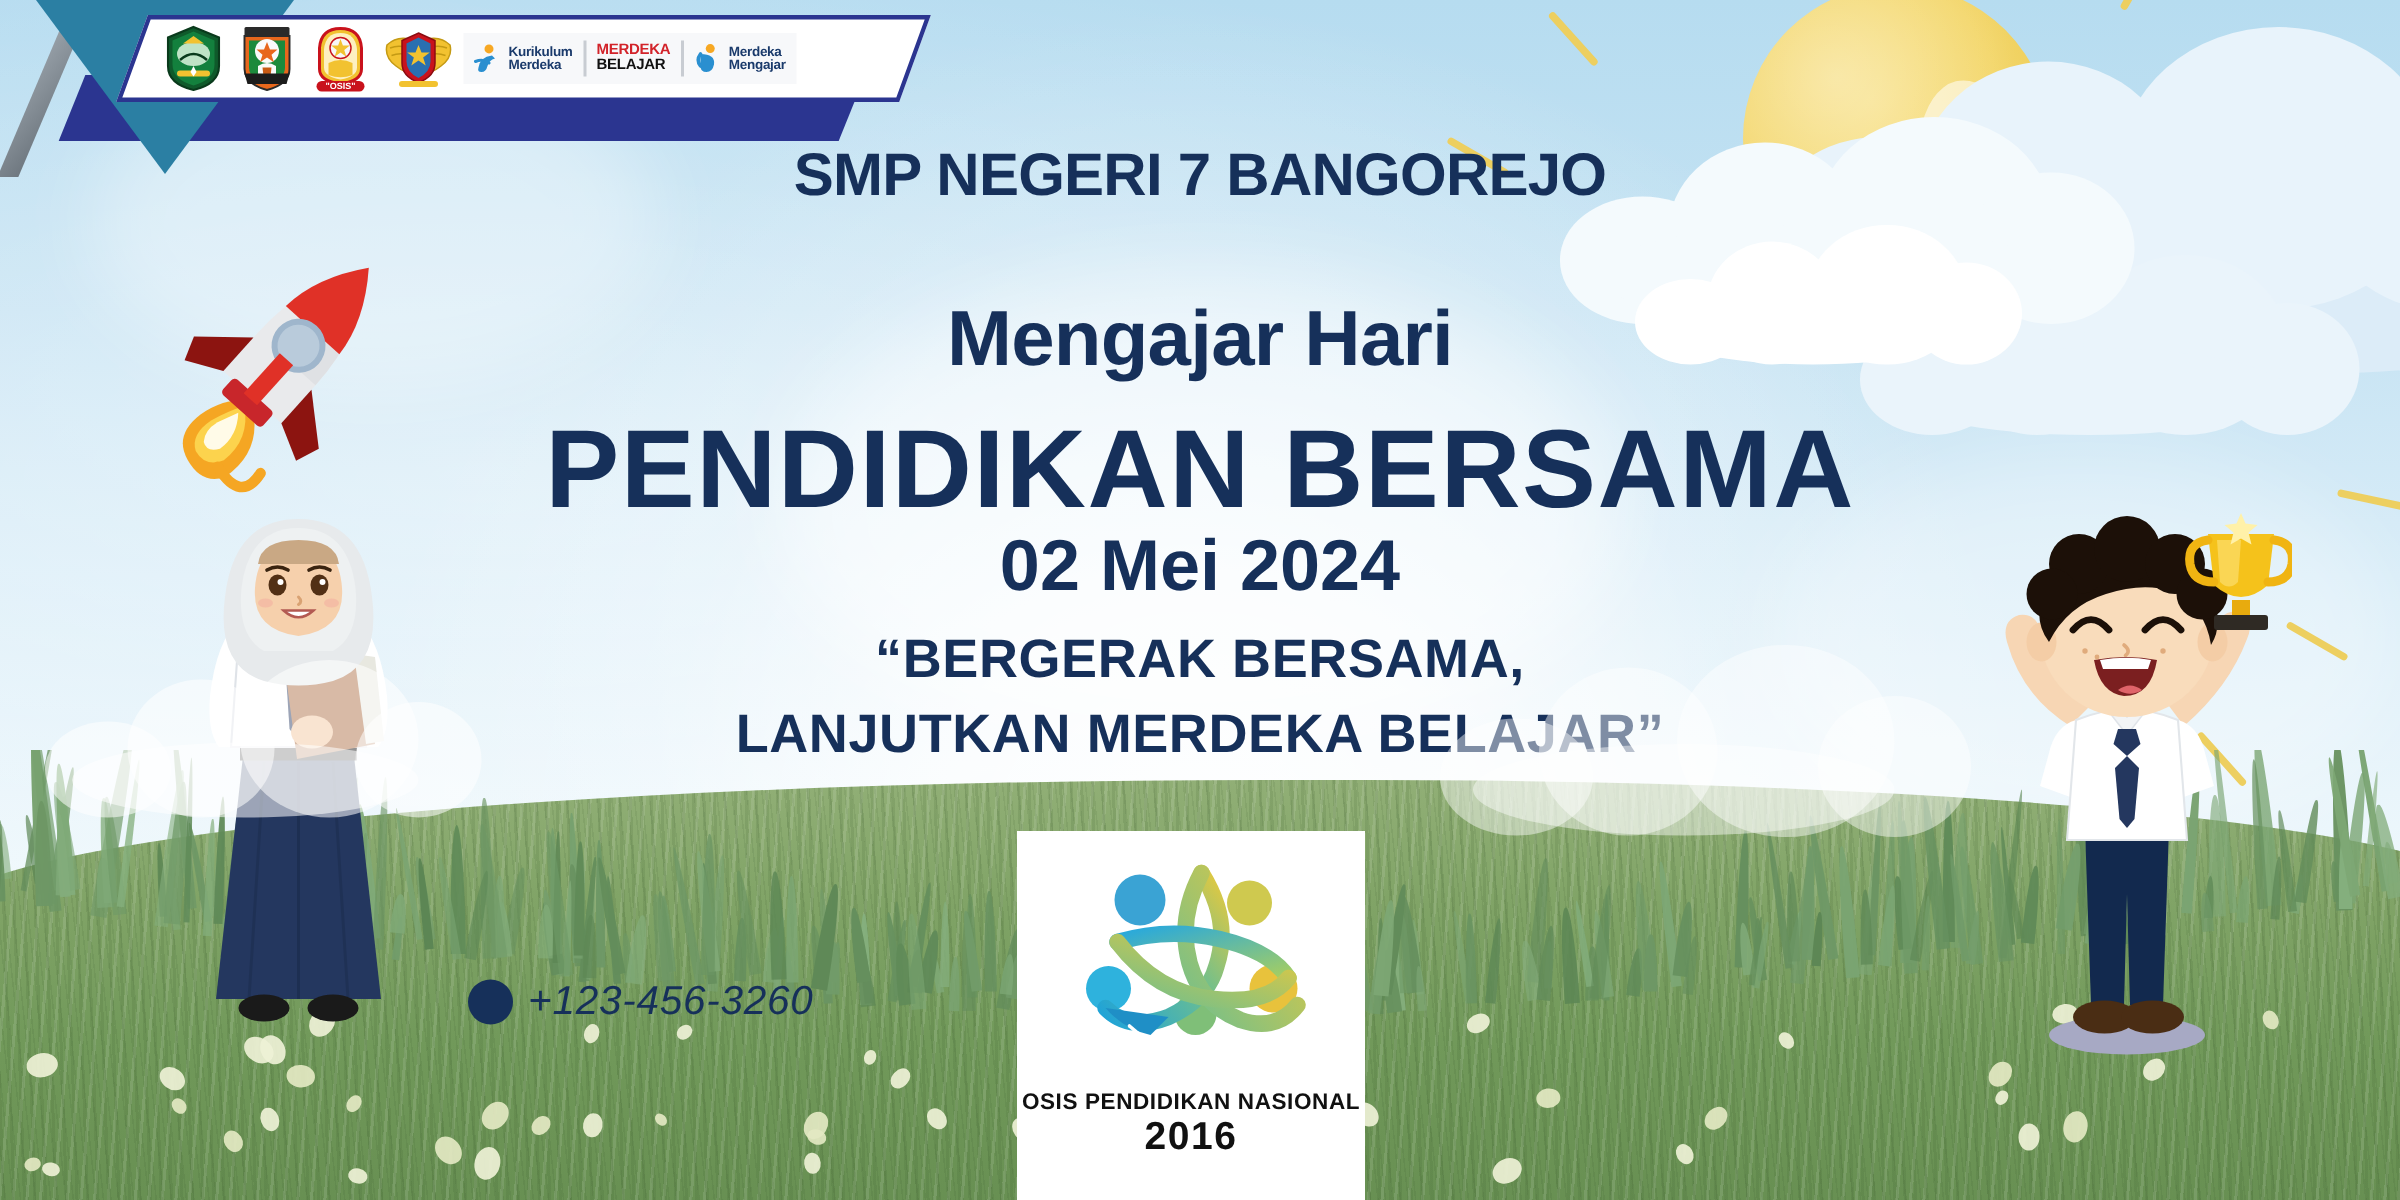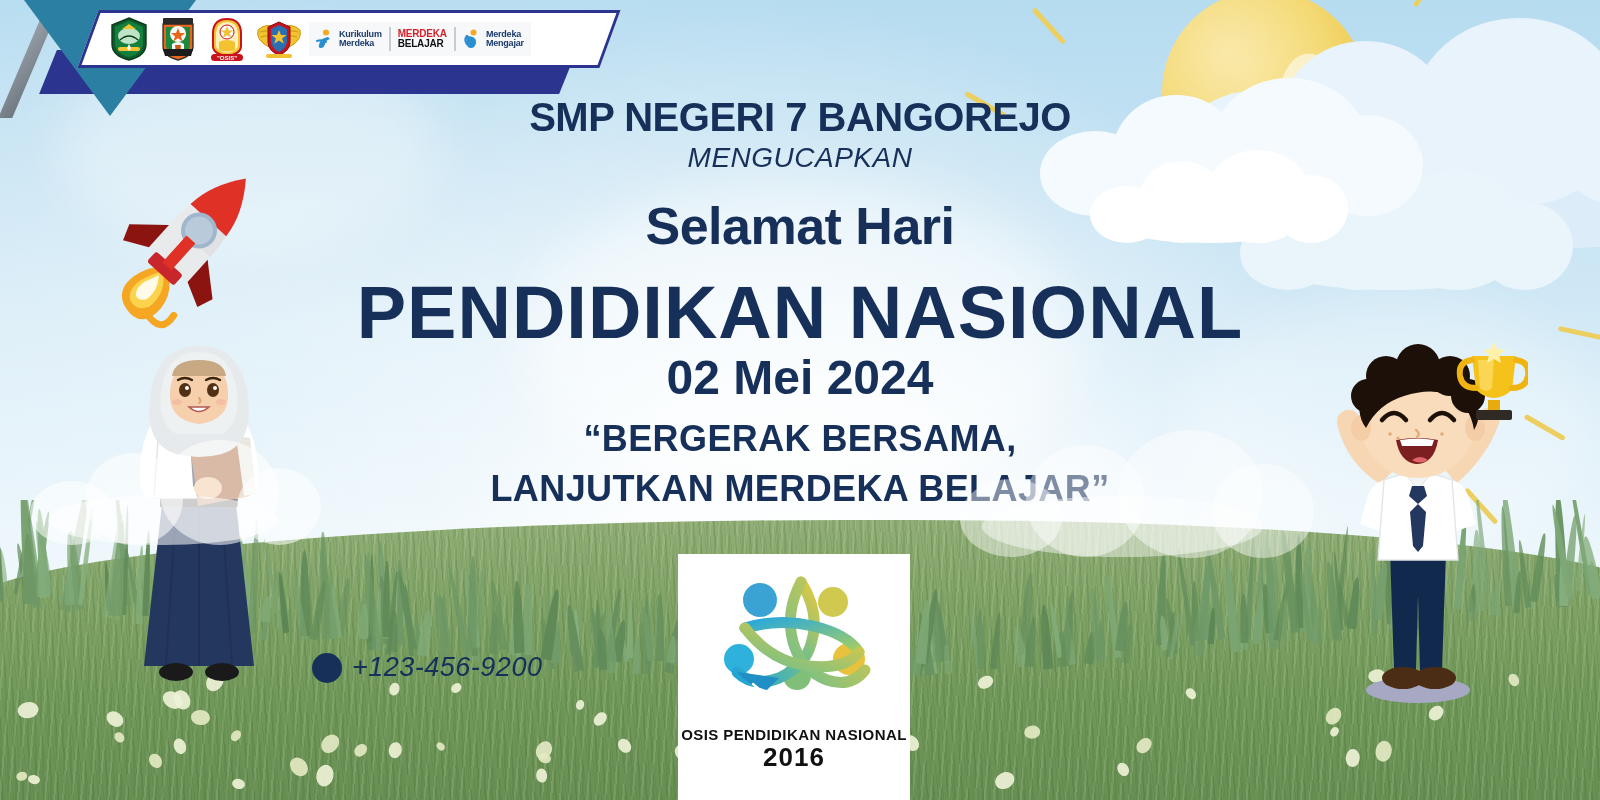--- a/index.html
+++ b/index.html
@@ -755,23 +755,22 @@
           <div>Mengajar</div>
         </div>
       </div>
 
     </div>
   </div>
 </div>
 
 <div id="text-block">
   <div id="school-name" class="navy">SMP NEGERI 7 BANGOREJO</div>
-  <div id="mengucapkan" class="navy">MENGUCAPKAN</div>
-  <div id="selamat" class="navy">Selamat Hari</div>
-  <div id="headline" class="navy">PENDIDIKAN NASIONAL</div>
+  <div id="selamat" class="navy">Mengajar Hari</div>
+  <div id="headline" class="navy">PENDIDIKAN BERSAMA</div>
   <div id="date-line" class="navy">02 Mei 2024</div>
   <div id="quote-2" class="navy">LANJUTKAN MERDEKA BELAJAR”</div>
   <div id="quote-1" class="navy">“BERGERAK BERSAMA,</div>
 </div>
 
 <div id="hardiknas">
   <svg id="hk-mark" viewBox="0 0 170 158">
     <defs>
       <linearGradient id="g1" x1="0" y1="1" x2="1" y2="0">
         <stop offset="0" stop-color="#1fa3d8"></stop>
@@ -801,14 +800,14 @@
 
     <path d="M28 106 Q40 120 58 124 L70 112 Z" fill="#1f8fc6"></path>
     <path d="M44 118 l7 6" stroke="#fff" stroke-width="2.4" stroke-linecap="round"></path>
   </svg>
   <div id="hk-title">OSIS PENDIDIKAN NASIONAL</div>
   <div id="hk-year">2016</div>
 </div>
 
 <div id="phone">
   <div id="phone-dot"></div>
-  <div id="phone-num">+123-456-9200</div>
+  <div id="phone-num">+123-456-3260</div>
 </div>
 
 </body></html>

